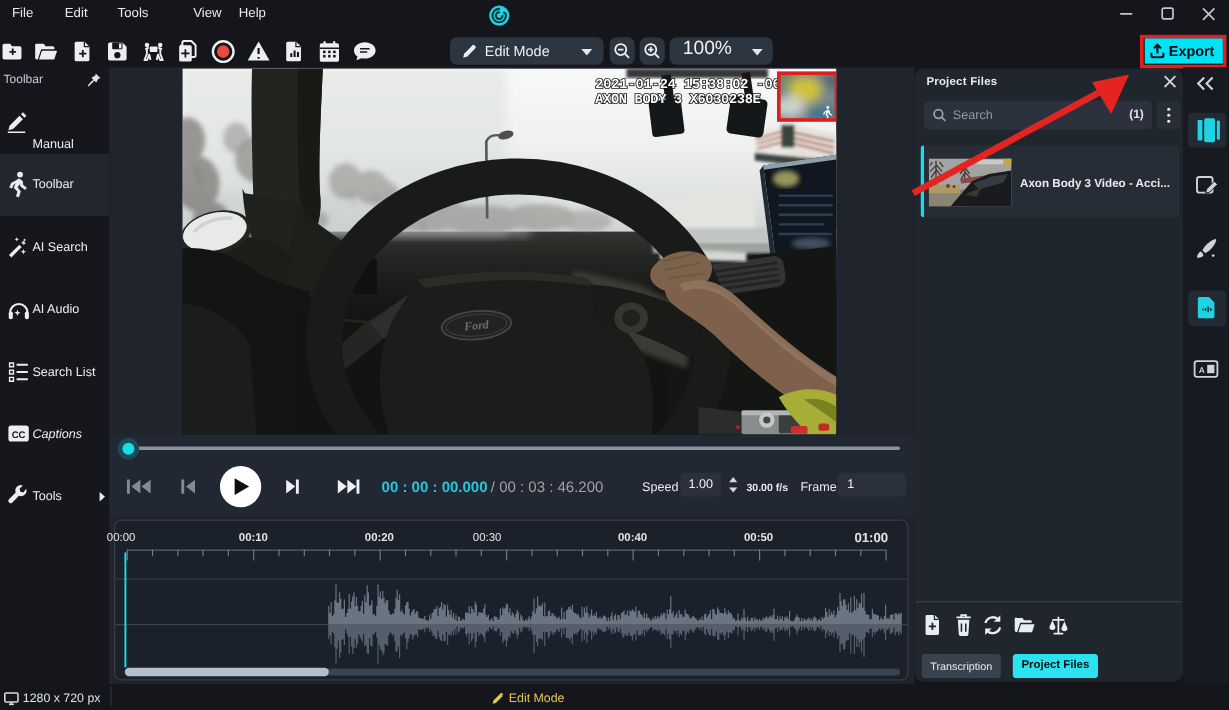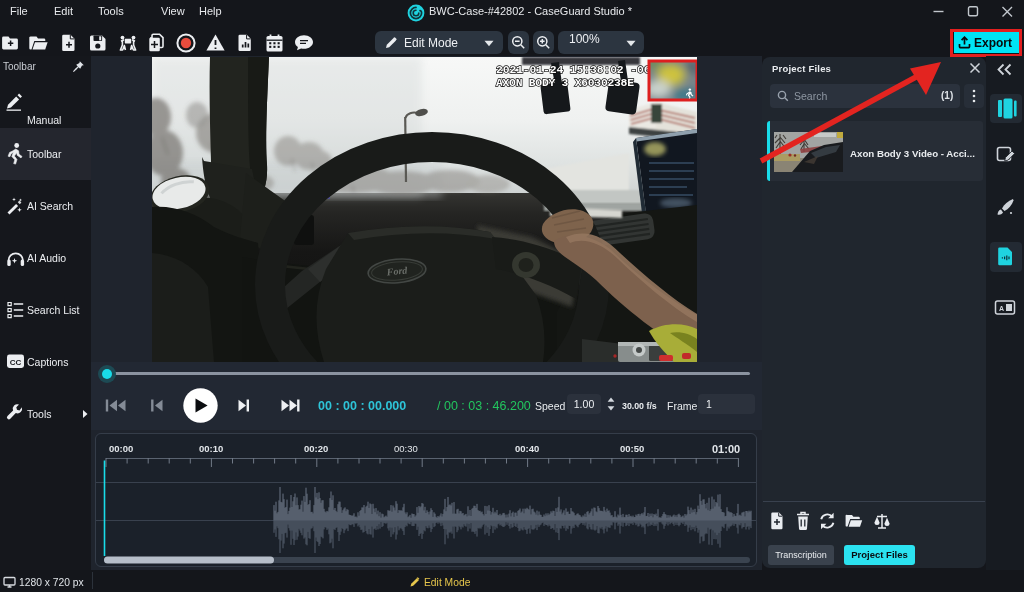--- a/index.html
+++ b/index.html
@@ -17,21 +17,20 @@
   <div class="abs menutxt" style="left:10px;top:5px;">File</div>
   <div class="abs menutxt" style="left:54px;top:5px;">Edit</div>
   <div class="abs menutxt" style="left:98px;top:5px;">Tools</div>
   <div class="abs menutxt" style="left:161px;top:5px;">View</div>
   <div class="abs menutxt" style="left:199px;top:5px;">Help</div>
   <svg class="abs" style="left:407px;top:3.5px;" width="18" height="18" viewBox="0 0 18 18">
     <circle cx="9" cy="9" r="8.4" fill="#1fd3e0"></circle>
     <path d="M9 3.4a5.6 5.6 0 1 0 5.6 5.6c0-1.5-.7-2.4-1.6-2.4" fill="none" stroke="#10333a" stroke-width="1.7" stroke-linecap="round"></path>
     <path d="M9 6.2a2.8 2.8 0 1 0 2.8 2.8" fill="none" stroke="#10333a" stroke-width="1.6" stroke-linecap="round"></path>
   </svg>
-  <div class="abs menutxt" style="left:429px;top:5px;">BWC-Case-#42802 - CaseGuard Studio *</div>
   <svg class="abs" style="left:928px;top:2px;" width="90" height="20" viewBox="0 0 90 20">
     <path d="M5.5 9.5h10" stroke="#c2c7cd" stroke-width="1.4"></path>
     <rect x="40.5" y="1.5" width="9" height="9" rx="1.5" fill="none" stroke="#c2c7cd" stroke-width="1.4" transform="translate(0,3.2)"></rect>
     <path d="M74.5 5 84 14.5M84 5l-9.5 9.5" stroke="#c2c7cd" stroke-width="1.4"></path>
   </svg>
 
   <svg class="abs" style="left:0px;top:32px;" width="320" height="22" viewBox="0 0 320 22">
     <g fill="#eceef1">
 
       <path d="M3.5 4.5h5l1.5 2h6.5a1.4 1.4 0 0 1 1.4 1.4v8.2a1.4 1.4 0 0 1-1.4 1.4H3.5a1.4 1.4 0 0 1-1.4-1.4V5.9a1.4 1.4 0 0 1 1.4-1.4z"></path>
@@ -103,21 +102,21 @@
     <circle cx="6.3" cy="6.3" r="4.6" fill="none" stroke="#eceef1" stroke-width="1.5"></circle>
     <path d="M9.8 9.8l3.4 3.4M4 6.3h4.6" stroke="#eceef1" stroke-width="1.5" fill="none"></path>
   </svg>
   <div class="abs" style="left:533px;top:31px;width:21px;height:23px;background:#2c3540;border-radius:6px;"></div>
   <svg class="abs" style="left:536px;top:35px;" width="15" height="15" viewBox="0 0 15 15">
     <circle cx="6.3" cy="6.3" r="4.6" fill="none" stroke="#eceef1" stroke-width="1.5"></circle>
     <path d="M9.8 9.8l3.4 3.4M4 6.3h4.6M6.3 4v4.6" stroke="#eceef1" stroke-width="1.5" fill="none"></path>
   </svg>
 
   <div class="abs" style="left:558px;top:31px;width:86px;height:23px;background:#2c3540;border-radius:6px;"></div>
-  <div class="abs" style="left:569px;top:32px;font-size:12px;color:#eef0f3;">100%</div>
+  <div class="abs" style="left:569px;top:32px;font-size:16px;color:#eef0f3;">100%</div>
   <svg class="abs" style="left:626px;top:39.5px;" width="10" height="7" viewBox="0 0 10 7">
       <path d="M0.5 0.8h9L5 6.3z" fill="#e4e7ea"></path>
     </svg>
 
   <div class="abs" style="left:950px;top:28.5px;width:72px;height:28px;border:3.4px solid #e31f1f;"></div>
   <div class="abs" style="left:953.5px;top:32px;width:65px;height:21px;background:#00e3f5;"></div>
   <svg class="abs" style="left:958px;top:36px;" width="13" height="13" viewBox="0 0 13 13">
     <path d="M6.5 8.5V1.5M3.6 4.2 6.5 1.2l2.9 3" stroke="#07090c" stroke-width="1.7" fill="none"></path>
     <path d="M1.5 8v2.5a1.2 1.2 0 0 0 1.2 1.2h7.6a1.2 1.2 0 0 0 1.2-1.2V8" stroke="#07090c" stroke-width="1.7" fill="none"></path>
   </svg>
@@ -159,21 +158,21 @@
 
       <path d="M21.8 351.2a4.6 4.6 0 0 1-6 5.9l-5.5 5.6a1.9 1.9 0 0 1-2.8-2.7l5.6-5.5a4.6 4.6 0 0 1 5.9-6l-2.7 2.8.7 2.5 2.5.7z"></path>
       <path d="M83 354l4.5 4-4.5 4z" transform="translate(0,0)"></path>
     </g>
   </svg>
   <div class="abs" style="left:27px;top:96px;font-size:10.5px;color:#eceef1;margin-top:18px;">Manual</div>
   <div class="abs" style="left:27px;top:148px;font-size:10.5px;color:#eceef1;">Toolbar</div>
   <div class="abs" style="left:27px;top:200px;font-size:10.5px;color:#eceef1;">AI Search</div>
   <div class="abs" style="left:27px;top:252px;font-size:10.5px;color:#eceef1;">AI Audio</div>
   <div class="abs" style="left:27px;top:304px;font-size:10.5px;color:#eceef1;">Search List</div>
-  <div class="abs" style="left:27px;top:356px;font-size:10.5px;color:#eceef1;">Captions</div>
+  <div class="abs" style="left:27px;top:356px;font-size:10.5px;color:#eceef1;font-style:italic;">Captions</div>
   <div class="abs" style="left:27px;top:408px;font-size:10.5px;color:#eceef1;">Tools</div>
 
   <div class="abs" style="left:91px;top:56px;width:671px;height:514px;background:#1f242d;"></div>
 
   <div class="abs" style="left:91px;top:362px;width:671px;height:68px;background:#222833;"></div>
 
   <svg class="abs" style="left:152px;top:57px;" width="545" height="305" viewBox="0 0 545 305">
     <defs>
       <linearGradient id="sky" x1="0" y1="0" x2="0" y2="1">
         <stop offset="0" stop-color="#f7f8f7"></stop>
@@ -368,33 +367,33 @@
     <path d="M91.5 11.6 103.6 18.5 91.5 25.4z" fill="#0b0d10"></path>
     <g fill="#eef0f3">
       <path d="M134.5 12.8v11.4L142 18.5z"></path>
         <path d="M142.6 12.5v12h2.4v-12z"></path>
       <path d="M177.5 12.8v11.4L185 18.5z"></path>
         <path d="M185.5 12.8v11.4L193 18.5z"></path>
         <path d="M193.1 12.5v12h2.4v-12z"></path>
     </g>
   </svg>
   <div class="abs" style="left:318px;top:399px;font-size:12.5px;font-weight:bold;color:#2ec4d8;">00 : 00 : 00.000</div>
-  <div class="abs" style="left:409px;top:399px;font-size:12.5px;color:#22c55e;margin-left:28px;">/ 00 : 03 : 46.200</div>
+  <div class="abs" style="left:409px;top:399px;font-size:12.5px;color:#a3a3a3;">/ 00 : 03 : 46.200</div>
   <div class="abs" style="left:535px;top:399.5px;font-size:10.5px;color:#e8ebee;">Speed</div>
   <div class="abs" style="left:567px;top:394px;width:34px;height:20px;background:#2b313c;border-radius:4px;color:#eef0f3;font-size:10.5px;text-align:center;line-height:20px;">1.00</div>
   <svg class="abs" style="left:605px;top:396px;" width="12" height="16" viewBox="0 0 12 16">
     <path d="M6 1.5 9.4 5.8H2.6z" fill="#d4d9df"></path>
       <path d="M6 14.5 2.6 10.2h6.8z" fill="#d4d9df"></path>
   </svg>
   <div class="abs" style="left:622px;top:400.5px;font-size:8.8px;font-weight:bold;color:#e8ebee;">30.00 f/s</div>
   <div class="abs" style="left:667px;top:399.5px;font-size:10.5px;color:#e8ebee;">Frame</div>
   <div class="abs" style="left:698px;top:394px;width:57px;height:20px;background:#2b313c;border-radius:4px;color:#eef0f3;font-size:10.5px;line-height:20px;padding-left:8px;">1</div>
 
   <div class="abs" style="left:95px;top:433px;width:662px;height:134px;background:#1b212a;border:1px solid #353d49;border-radius:6px;"></div>
-  <div class="abs" style="left:109px;top:443px;font-size:9.5px;font-weight:bold;color:#e2e6ea;">00:00</div>
+  <div class="abs" style="left:89px;top:443px;font-size:9.5px;font-weight:normal;color:#e2e6ea;">00:00</div>
   <div class="abs" style="left:199px;top:443px;font-size:9.5px;font-weight:bold;color:#e2e6ea;">00:10</div>
   <div class="abs" style="left:304px;top:443px;font-size:9.5px;font-weight:bold;color:#e2e6ea;">00:20</div>
   <div class="abs" style="left:394px;top:443px;font-size:9.5px;font-weight:normal;color:#e2e6ea;">00:30</div>
   <div class="abs" style="left:515px;top:443px;font-size:9.5px;font-weight:bold;color:#e2e6ea;">00:40</div>
   <div class="abs" style="left:620px;top:443px;font-size:9.5px;font-weight:bold;color:#e2e6ea;">00:50</div>
   <div class="abs" style="left:712px;top:443px;font-size:11px;font-weight:bold;color:#e2e6ea;">01:00</div>
   <svg class="abs" style="left:95px;top:433px;" width="662" height="134" viewBox="95 433 662 134">
     <path d="M106 458.5H738" stroke="#5a6370" stroke-width="1" fill="none"></path>
       <path d="M106.0 458V467M127.1 458V463.5M148.2 458V463.5M169.2 458V463.5M190.3 458V463.5M211.4 458V467M232.5 458V463.5M253.6 458V463.5M274.6 458V463.5M295.7 458V463.5M316.8 458V467M337.9 458V463.5M359.0 458V463.5M380.0 458V463.5M401.1 458V463.5M422.2 458V467M443.3 458V463.5M464.4 458V463.5M485.4 458V463.5M506.5 458V463.5M527.6 458V467M548.7 458V463.5M569.8 458V463.5M590.8 458V463.5M611.9 458V463.5M633.0 458V467M654.1 458V463.5M675.2 458V463.5M696.2 458V463.5M717.3 458V463.5M738.4 458V467" stroke="#717a87" stroke-width="1" fill="none"></path>
     <path d="M96 482.5H756M96 520.5H756" stroke="#39414e" stroke-width="1"></path>

